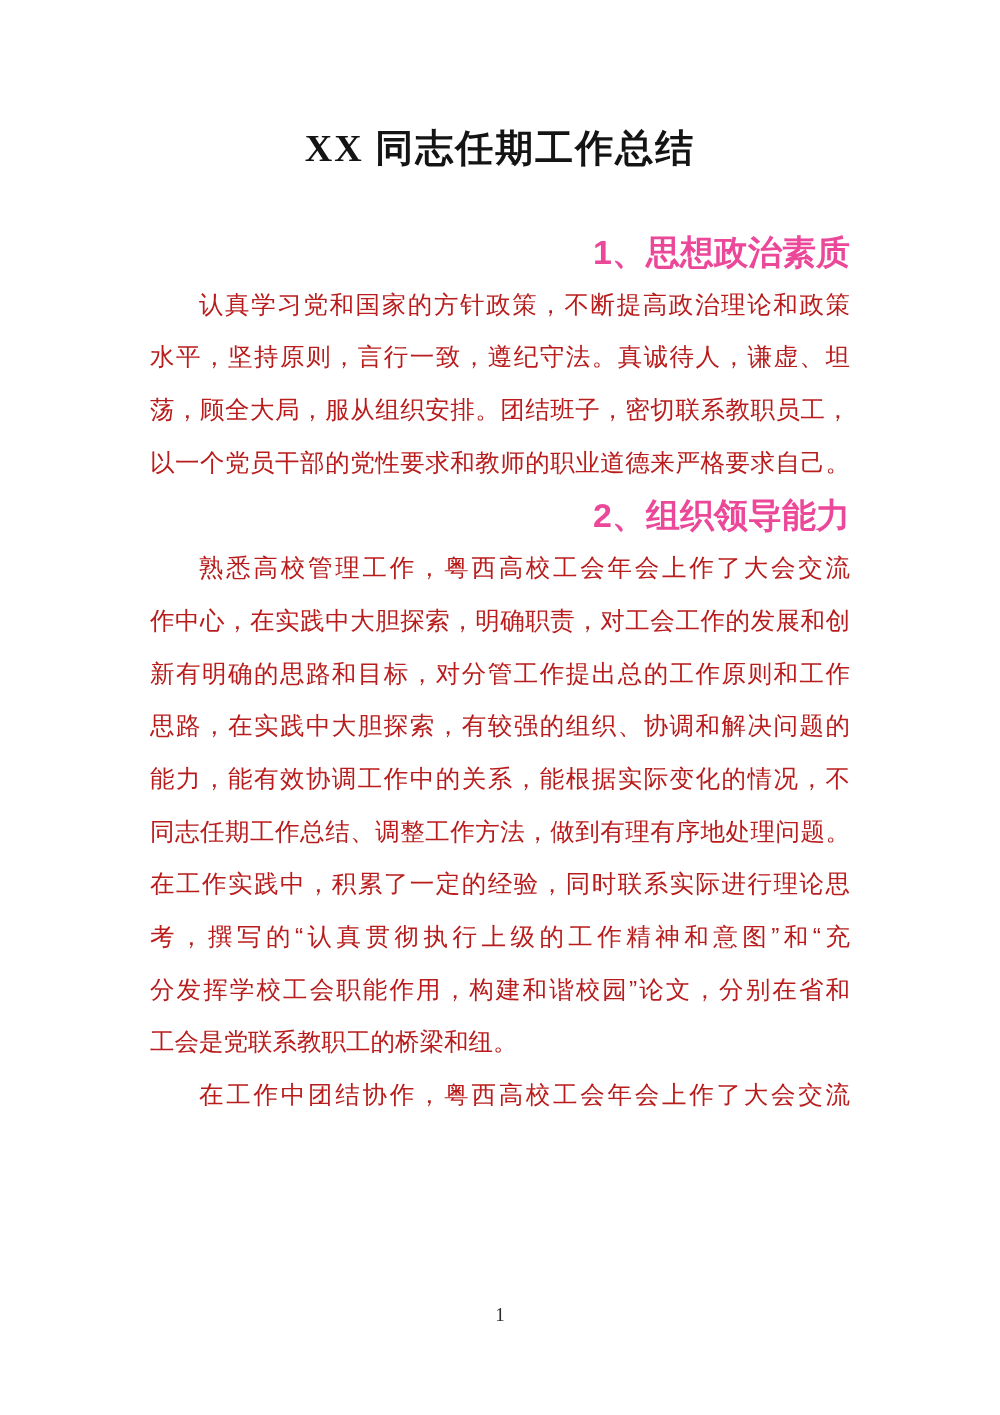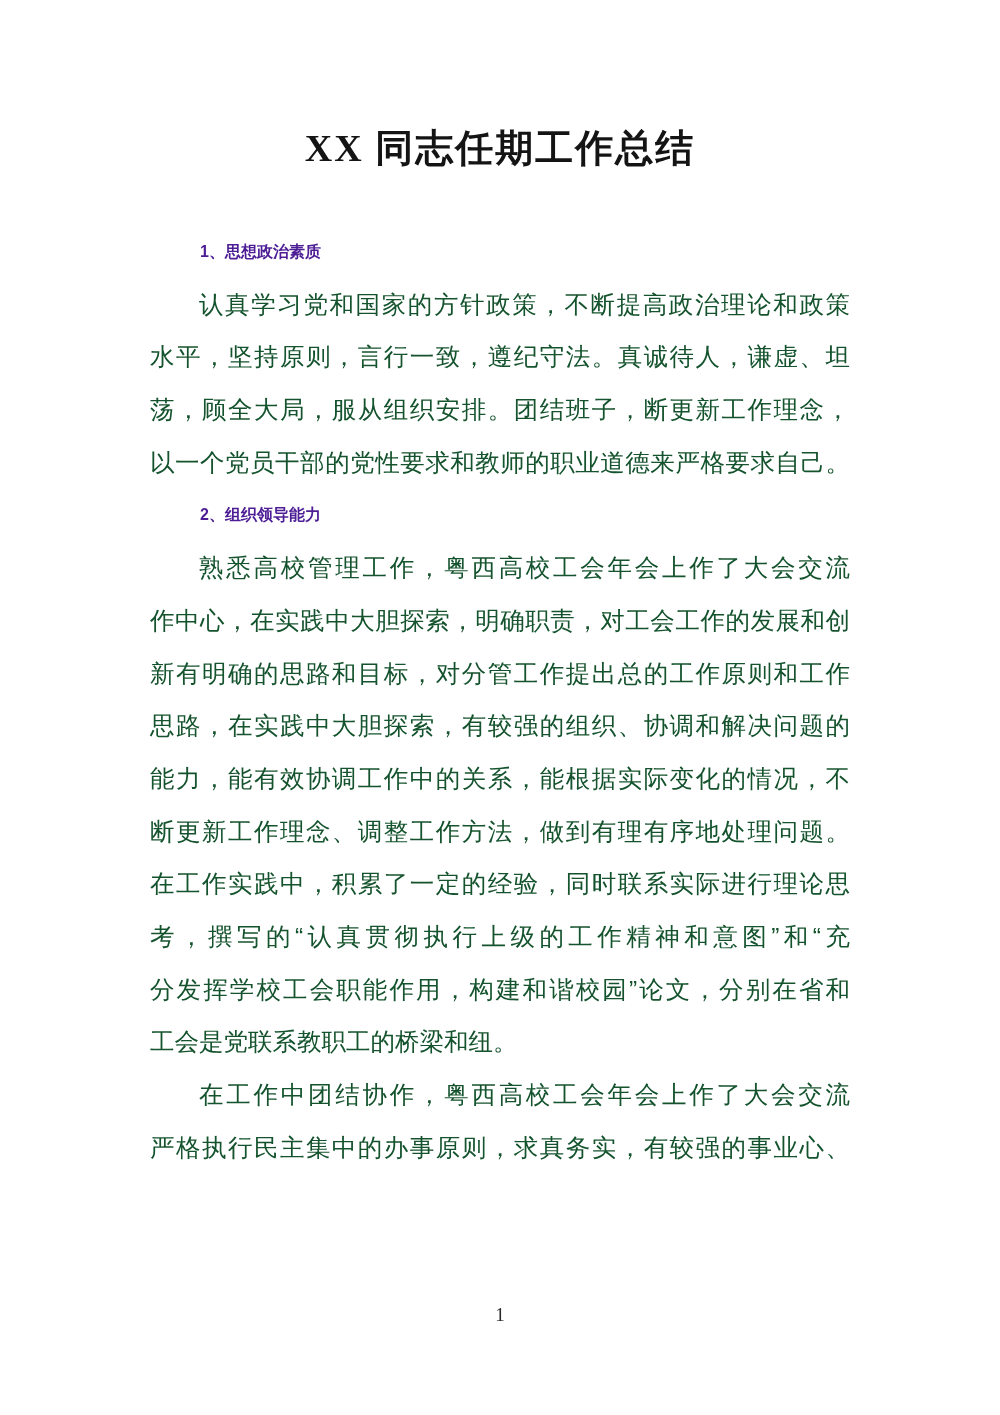--- a/index.html
+++ b/index.html
@@ -30,34 +30,35 @@
   }
   .content {
     width: 700px;
     margin: 53px auto 0 auto;
   }
   .heading {
     margin: 0;
     padding-left: 50px;
     height: 52.7px;
     line-height: 52.7px;
-    font-size: 16px;
+    font-size: 34px;
     font-weight: 700;
-    color: #4c1d95;
+    color: #ec4899;
+    text-align: right;
   }
   .para {
     margin: 0;
   }
   .line {
     height: 52.7px;
     line-height: 52.7px;
     font-size: 24.5px;
     text-align: justify;
     text-align-last: justify;
-    color: #14532d;
+    color: #b91c1c;
   }
   .line.indent {
     padding-left: 49px;
   }
   .line.short {
     text-align-last: left;
   }
   .page-number {
     position: absolute;
     left: 0;
@@ -75,40 +76,39 @@
 <div class="page">
 
   <h1 class="title">XX 同志任期工作总结</h1>
 
   <div class="content">
 
     <h2 class="heading">1、思想政治素质</h2>
     <div class="para">
       <div class="line indent">认真学习党和国家的方针政策，不断提高政治理论和政策</div>
       <div class="line">水平，坚持原则，言行一致，遵纪守法。真诚待人，谦虚、坦</div>
-      <div class="line">荡，顾全大局，服从组织安排。团结班子，断更新工作理念，</div>
+      <div class="line">荡，顾全大局，服从组织安排。团结班子，密切联系教职员工，</div>
       <div class="line">以一个党员干部的党性要求和教师的职业道德来严格要求自己。</div>
     </div>
 
     <h2 class="heading">2、组织领导能力</h2>
     <div class="para">
       <div class="line indent">熟悉高校管理工作，粤西高校工会年会上作了大会交流</div>
       <div class="line">作中心，在实践中大胆探索，明确职责，对工会工作的发展和创</div>
       <div class="line">新有明确的思路和目标，对分管工作提出总的工作原则和工作</div>
       <div class="line">思路，在实践中大胆探索，有较强的组织、协调和解决问题的</div>
       <div class="line">能力，能有效协调工作中的关系，能根据实际变化的情况，不</div>
-      <div class="line">断更新工作理念、调整工作方法，做到有理有序地处理问题。</div>
+      <div class="line">同志任期工作总结、调整工作方法，做到有理有序地处理问题。</div>
       <div class="line">在工作实践中，积累了一定的经验，同时联系实际进行理论思</div>
       <div class="line">考，撰写的“认真贯彻执行上级的工作精神和意图”和“充</div>
       <div class="line">分发挥学校工会职能作用，构建和谐校园”论文，分别在省和</div>
       <div class="line short">工会是党联系教职工的桥梁和纽。</div>
     </div>
 
     <div class="para">
       <div class="line indent">在工作中团结协作，粤西高校工会年会上作了大会交流</div>
-      <div class="line">严格执行民主集中的办事原则，求真务实，有较强的事业心、</div>
     </div>
 
   </div>
 
   <div class="page-number">1</div>
 
 </div>
 
 </body></html>

